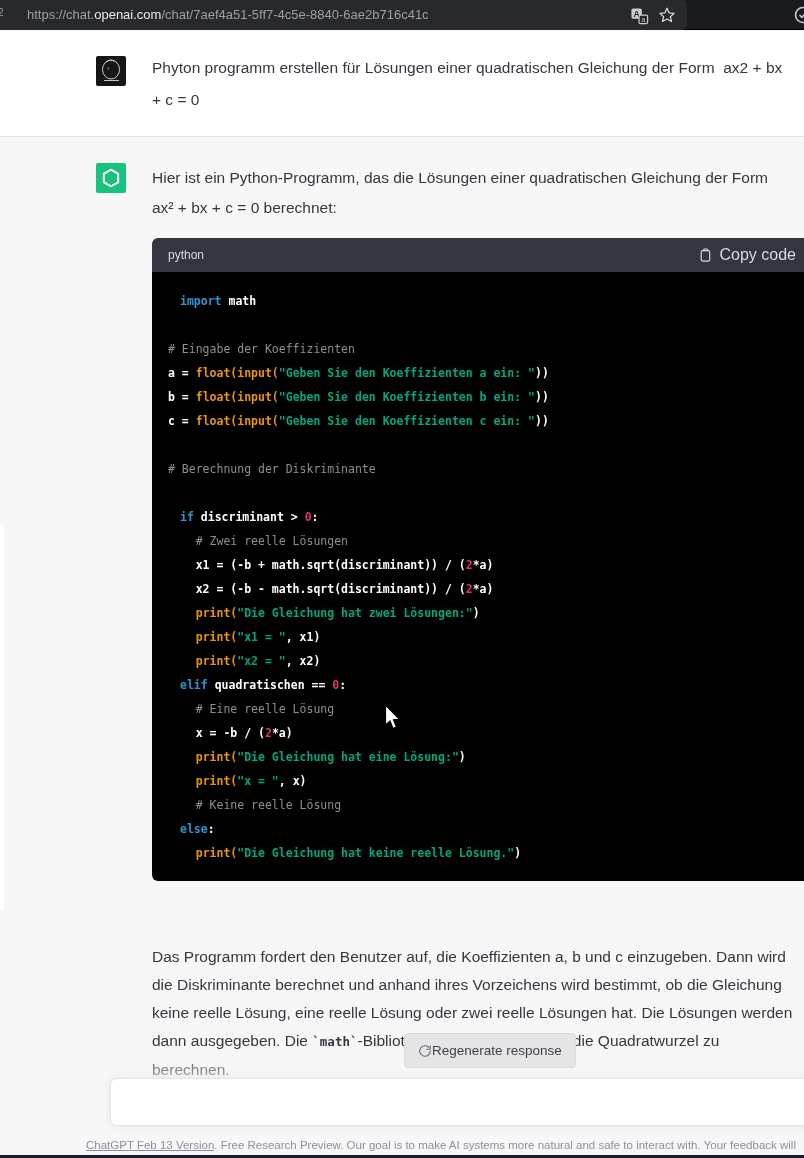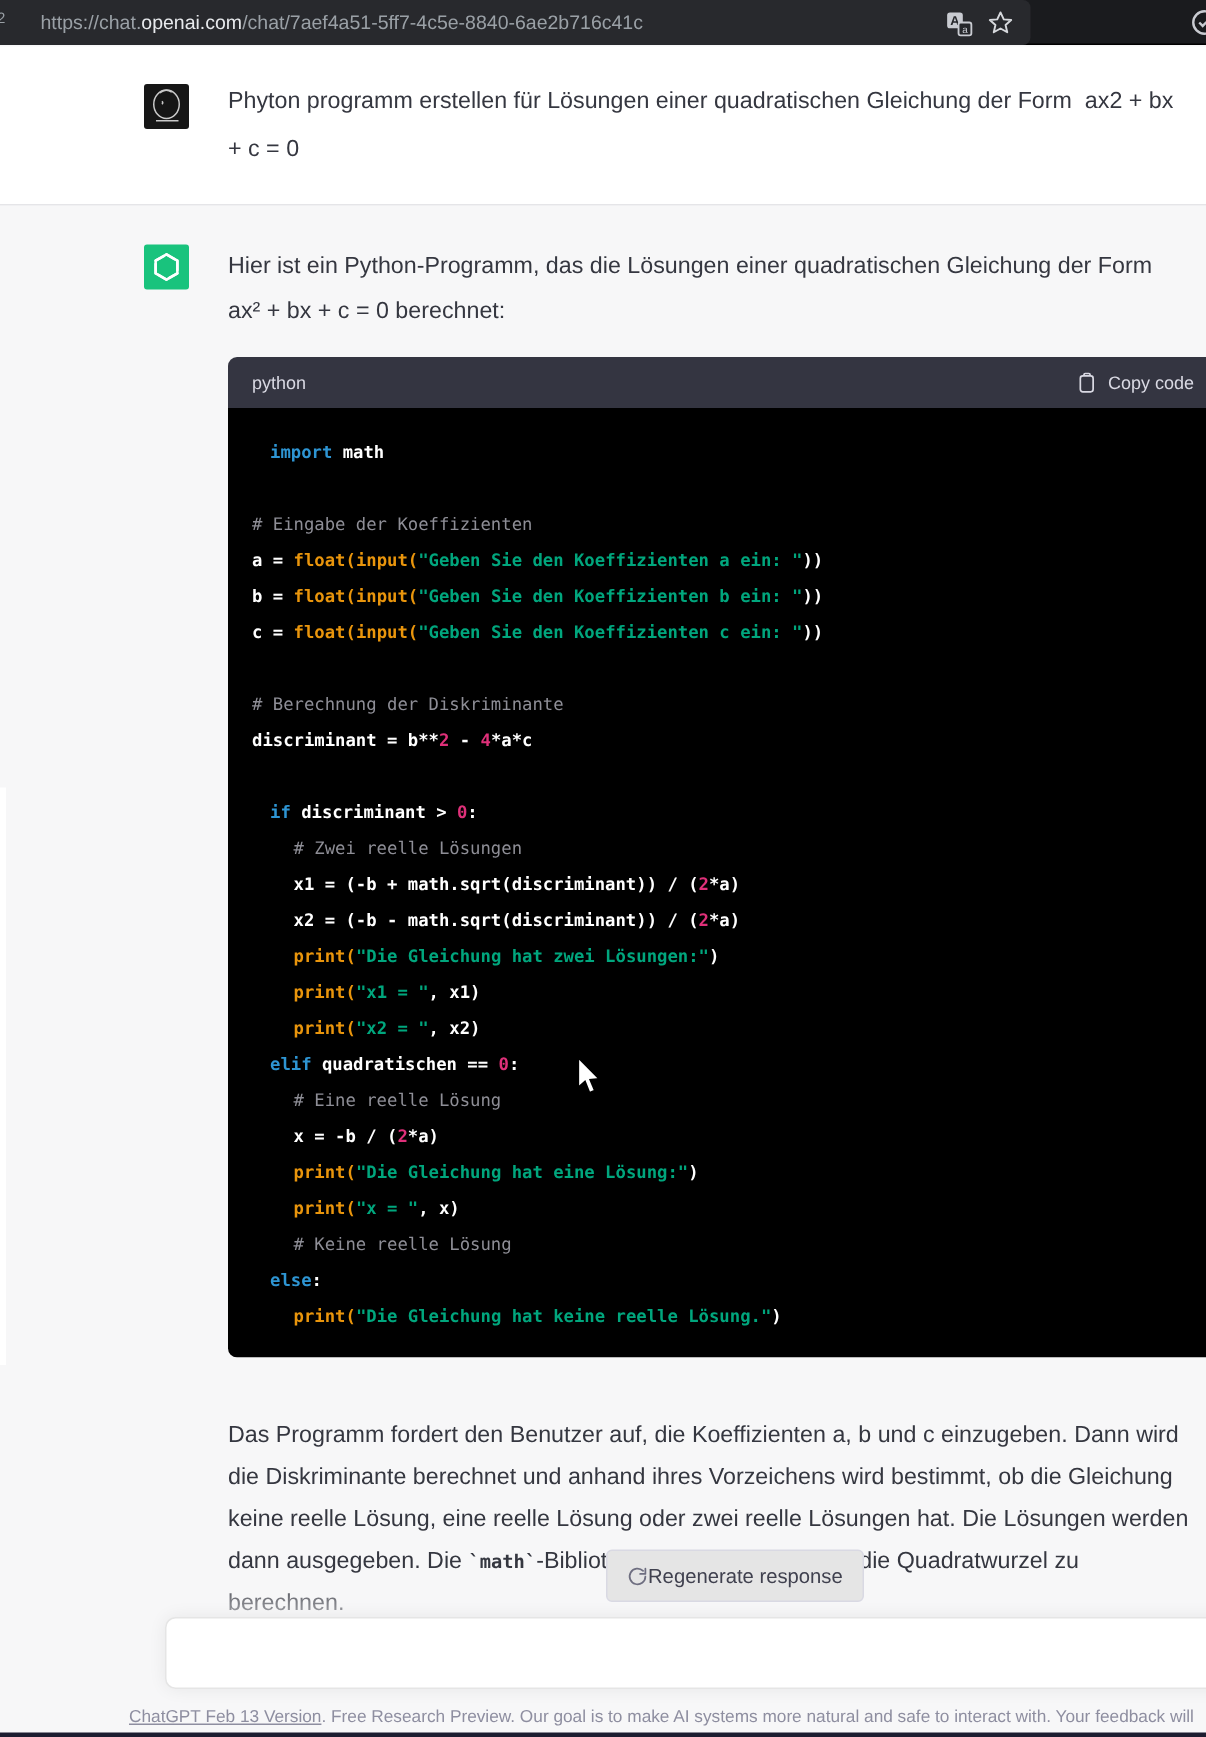--- a/index.html
+++ b/index.html
@@ -26,21 +26,21 @@
   .user-avatar { left:96px; top:56px; background:#161616; }
   .assistant-avatar { left:96px; top:163px; background:#19c37d; display:flex; align-items:center; justify-content:center; }
   .msg-text { position:absolute; left:152px; width:660px; font-size:15.5px; color:#353740; white-space:pre-wrap; }
   .user-text { top:52px; line-height:32px; }
   .assistant-intro { top:163px; line-height:30px; }
   .assistant-outro { top:943px; line-height:28px; width:655px; }
   .inline-code { font-family:"DejaVu Sans Mono", monospace; font-size:12.5px; font-weight:bold;margin-top:32px; }
   
   .code-block { position:absolute; left:152px; top:238px; width:660px; border-radius:6px; overflow:hidden; }
   .code-header { height:34px; background:#343541; color:#d9d9e3; font-size:12px; display:flex; align-items:center; justify-content:space-between; padding:0 16px; }
-  .copy-btn { display:flex; align-items:center; gap:7px; color:#d9d9e3; font-size:12px; cursor:pointer; }
+  .copy-btn { display:flex; align-items:center; gap:7px; color:#d9d9e3; font-size:16px; cursor:pointer; }
   .code-body { background:#000; padding:17px 16px 16px 16px; font-family:"DejaVu Sans Mono", monospace; font-size:11.5px; font-weight:bold; line-height:24px; color:#fff; }
   .code-line { white-space:pre; }
   .tok-kw { color:#2e95d3;margin-left:12px; }
   .tok-fn { color:#e9950c;margin-top:44px; }
   .tok-str { color:#00a67d; }
   .tok-num { color:#df3079; }
   .tok-com { color:#8e8e96; font-weight:normal; }
   .tok-pl { color:#ffffff;margin-top:32px; }
   
   .left-strip { position:absolute; left:0; top:525px; width:4px; height:385px; background:#ffffff; }
@@ -125,21 +125,20 @@
   </div>
   <div class="code-body">
       <div class="code-line"><span class="tok-kw">import</span><span class="tok-pl"> math</span></div>
       <div class="code-line">&nbsp;</div>
       <div class="code-line"><span class="tok-com"># Eingabe der Koeffizienten</span></div>
       <div class="code-line"><span class="tok-pl">a = </span><span class="tok-fn">float(</span><span class="tok-fn">input(</span><span class="tok-str">"Geben Sie den Koeffizienten a ein: "</span><span class="tok-pl">))</span></div>
       <div class="code-line"><span class="tok-pl">b = </span><span class="tok-fn">float(</span><span class="tok-fn">input(</span><span class="tok-str">"Geben Sie den Koeffizienten b ein: "</span><span class="tok-pl">))</span></div>
       <div class="code-line"><span class="tok-pl">c = </span><span class="tok-fn">float(</span><span class="tok-fn">input(</span><span class="tok-str">"Geben Sie den Koeffizienten c ein: "</span><span class="tok-pl">))</span></div>
       <div class="code-line">&nbsp;</div>
       <div class="code-line"><span class="tok-com"># Berechnung der Diskriminante</span></div>
-      <div class="code-line"><span class="tok-pl">discriminant = b**</span><span class="tok-num">2</span><span class="tok-pl"> - </span><span class="tok-num">4</span><span class="tok-pl">*a*c</span></div>
       <div class="code-line">&nbsp;</div>
       <div class="code-line"><span class="tok-kw">if</span><span class="tok-pl"> discriminant &gt; </span><span class="tok-num">0</span><span class="tok-pl">:</span></div>
       <div class="code-line"><span class="tok-com">    # Zwei reelle Lösungen</span></div>
       <div class="code-line"><span class="tok-pl">    x1 = (-b + math.sqrt(discriminant)) / (</span><span class="tok-num">2</span><span class="tok-pl">*a)</span></div>
       <div class="code-line"><span class="tok-pl">    x2 = (-b - math.sqrt(discriminant)) / (</span><span class="tok-num">2</span><span class="tok-pl">*a)</span></div>
       <div class="code-line"><span class="tok-pl">    </span><span class="tok-fn">print(</span><span class="tok-str">"Die Gleichung hat zwei Lösungen:"</span><span class="tok-pl">)</span></div>
       <div class="code-line"><span class="tok-pl">    </span><span class="tok-fn">print(</span><span class="tok-str">"x1 = "</span><span class="tok-pl">, x1)</span></div>
       <div class="code-line"><span class="tok-pl">    </span><span class="tok-fn">print(</span><span class="tok-str">"x2 = "</span><span class="tok-pl">, x2)</span></div>
       <div class="code-line"><span class="tok-kw">elif</span><span class="tok-pl"> quadratischen == </span><span class="tok-num">0</span><span class="tok-pl">:</span></div>
       <div class="code-line"><span class="tok-com">    # Eine reelle Lösung</span></div>

